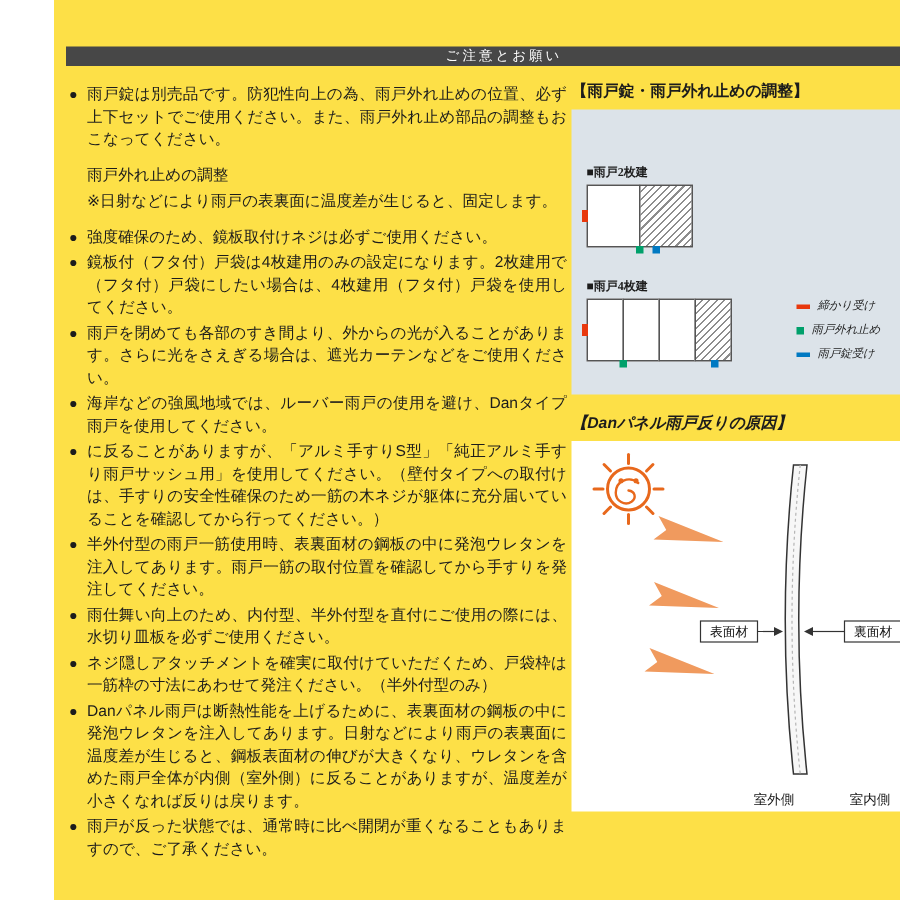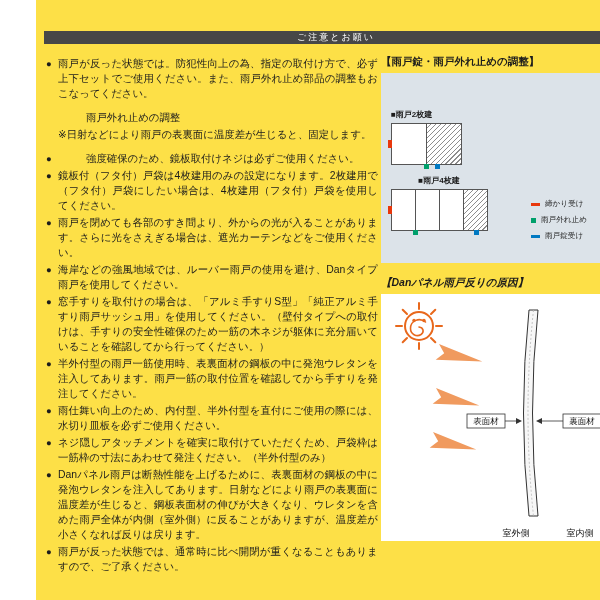--- a/index.html
+++ b/index.html
@@ -14,67 +14,67 @@
   .header-bar{
     position:absolute;left:8px;top:31px;width:584px;height:13px;
     background:var(--header-bg,#474747);color:#fff;
     display:flex;align-items:center;justify-content:center;
     font-size:9px;letter-spacing:2px;
   }
 
   
   .left-col{position:absolute;left:10px;top:54px;width:332px;}
   .notice{display:flex;font-size:10.4px;line-height:15px;margin-top:2px;}
-  .notice.gap{margin-top:9px;gap:28px;}
+  .notice.gap{margin-top:9px;}
   .bullet{width:12px;flex:none;font-size:9.5px;line-height:15px;}
   .ntext{flex:1;text-align:justify;}
 
   
   .right-col{position:absolute;left:345px;top:54px;width:249px;}
   .section-title{font-size:10.5px;font-weight:bold;margin-bottom:4px;line-height:15px;}
   .warp-title{margin-top:12px;font-style:italic;}
 
   .position-box{position:relative;width:249px;height:190px;background:var(--box-bg,#dce3e9);}
-  .diag{position:absolute;}
+  .diag{position:absolute;font-family:Liberation Serif, serif;}
   .diagA{left:10px;top:36px;}
   .diagB{left:118px;top:36px;}
-  .diagC{left:10px;top:102px;text-align:center;}
+  .diagC{left:10px;top:112px;}
   .diag-label{font-size:8px;font-weight:bold;margin-bottom:3px;white-space:nowrap;}
   .panels{position:relative;display:flex;}
   .panel{height:42px;background:#fff;border:1px solid #555;margin-right:-1px;box-sizing:border-box;}
   .panel.hatched{
     background-image:repeating-linear-gradient(135deg,#ffffff 0px,#ffffff 2.5px,#8d8d8d 2.5px,#8d8d8d 3.5px);
   }
   .mark{position:absolute;display:block;}
   .mark.red{width:4px;height:8px;}
   .mark.green{width:5px;height:5px;}
   .mark.blue{width:5px;height:5px;}
 
   .legend{position:absolute;left:150px;top:126px;}
-  .legend-row{display:flex;align-items:center;margin-bottom:6px;}
+  .legend-row{display:flex;align-items:center;margin-bottom:6px;font-style:italic;}
   .swatch{flex:none;margin-right:5px;display:block;}
   .swatch.bar{width:9px;height:3px;}
   .swatch.square{width:5px;height:5px;}
   .legend-label{font-size:7.6px;white-space:nowrap;}
 
   .warp-box{position:relative;width:249px;height:247px;background:#fff;}
 </style>
 </head>
 <body>
 
 <div class="page">
 
   <div class="header-bar">
     <span class="header-title">ご注意とお願い</span>
   </div>
 
   <div class="left-col">
       <div class="notice">
         <span class="bullet">●</span>
-        <span class="ntext">雨戸が反った状態では。防犯性向上の為、指定の取付け方で、必ず上下セットでご使用ください。また、雨戸外れ止め部品の調整もおこなってください。</span>
+        <span class="ntext">雨戸錠は別売品です。防犯性向上の為、雨戸外れ止めの位置、必ず上下セットでご使用ください。また、雨戸外れ止め部品の調整もおこなってください。</span>
       </div>
       <div class="notice gap">
         <span class="bullet"></span>
         <span class="ntext">雨戸外れ止めの調整</span>
       </div>
       <div class="notice">
         <span class="bullet"></span>
         <span class="ntext">※日射などにより雨戸の表裏面に温度差が生じると、固定します。</span>
       </div>
       <div class="notice gap">
@@ -88,21 +88,21 @@
       <div class="notice">
         <span class="bullet">●</span>
         <span class="ntext">雨戸を閉めても各部のすき間より、外からの光が入ることがあります。さらに光をさえぎる場合は、遮光カーテンなどをご使用ください。</span>
       </div>
       <div class="notice">
         <span class="bullet">●</span>
         <span class="ntext">海岸などの強風地域では、ルーバー雨戸の使用を避け、Danタイプ雨戸を使用してください。</span>
       </div>
       <div class="notice">
         <span class="bullet">●</span>
-        <span class="ntext">窓手すりを取付けの場合は、「アルミ手すりS型」「純正アルミ手すり雨戸サッシュ用」を使用してください。（壁付タイプへの取付けは、手すりの安全性確保のため一筋の木ネジが躯体に充分届いていることを確認してから行ってください。）</span>
+        <span class="ntext">に反ることがありますが、「アルミ手すりS型」「純正アルミ手すり雨戸サッシュ用」を使用してください。（壁付タイプへの取付けは、手すりの安全性確保のため一筋の木ネジが躯体に充分届いていることを確認してから行ってください。）</span>
       </div>
       <div class="notice">
         <span class="bullet">●</span>
         <span class="ntext">半外付型の雨戸一筋使用時、表裏面材の鋼板の中に発泡ウレタンを注入してあります。雨戸一筋の取付位置を確認してから手すりを発注してください。</span>
       </div>
       <div class="notice">
         <span class="bullet">●</span>
         <span class="ntext">雨仕舞い向上のため、内付型、半外付型を直付にご使用の際には、水切り皿板を必ずご使用ください。</span>
       </div>
       <div class="notice">

